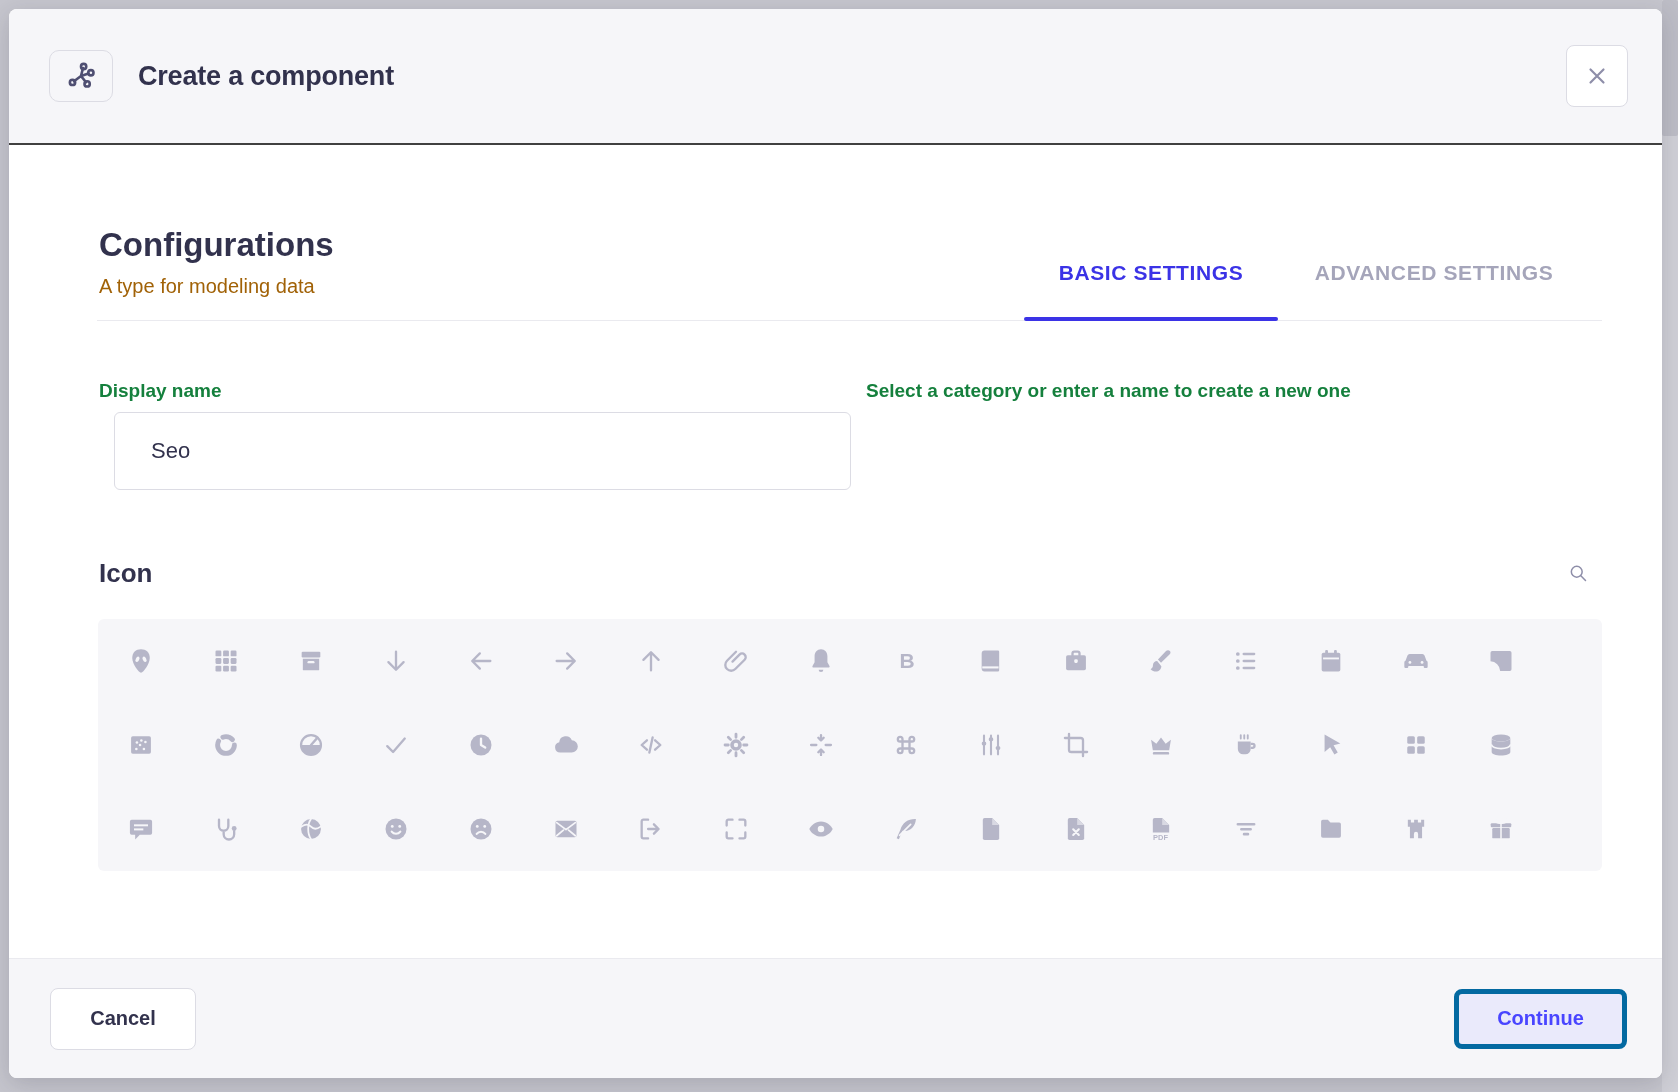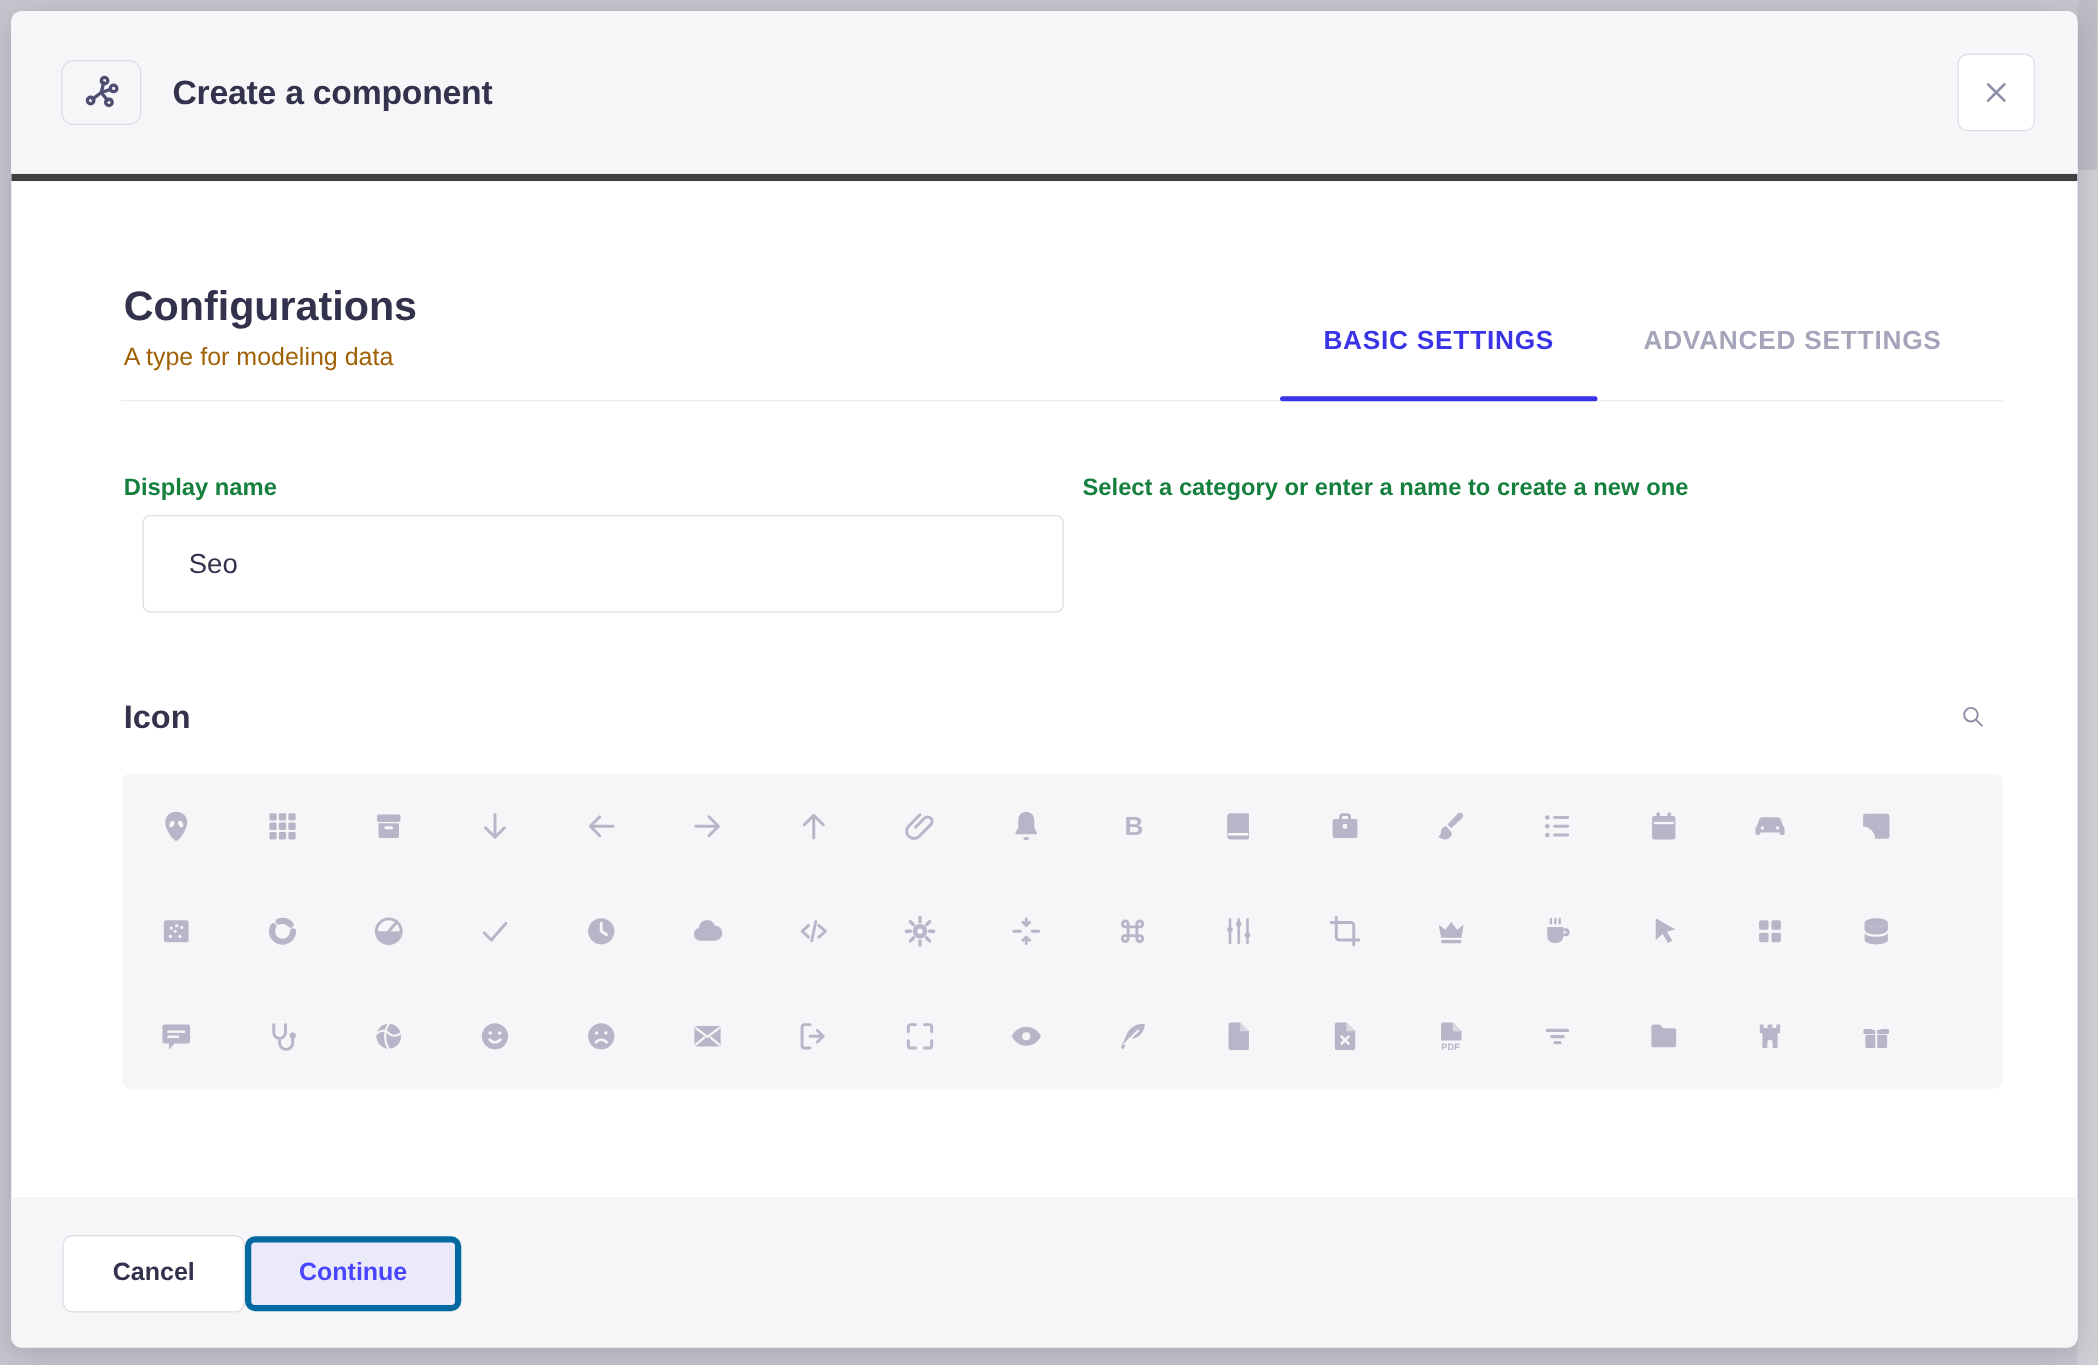--- a/index.html
+++ b/index.html
@@ -4,21 +4,21 @@
 <style>
   html,body{margin:0;padding:0;}
   body{font-family:"Liberation Sans",sans-serif;background:#9b9ba8;}
   .stage{position:relative;width:1678px;height:1092px;background:#c6c6ce;overflow:hidden;}
   .scroll-track{position:absolute;right:0;top:0;width:16px;height:100%;background:#d0d0d7;}
   .scroll-thumb{position:absolute;right:0;top:0;width:16px;height:136px;background:#bdbdc6;border-radius:2px;}
   .modal{position:absolute;left:9px;top:9px;width:1653px;height:1069px;background:#ffffff;border-radius:8px;
          box-shadow:0 6px 24px rgba(33,33,52,.18);}
   
   .modal-header{position:absolute;left:0;top:0;right:0;height:136px;background:#f6f6f9;
-                border-bottom:6px solid #404040;border-radius:8px 8px 0 0;
+                border-bottom:2px solid #404040;border-radius:8px 8px 0 0;
                 display:flex;align-items:center;padding:0 34px 0 40px;box-sizing:border-box;}
   .hdr-iconbox{width:62px;height:50px;border:1px solid #dcdce4;border-radius:10px;
                display:flex;align-items:center;justify-content:center;color:#4f4f72;flex:0 0 auto;}
   .hdr-title{margin-left:25px;font-size:27px;font-weight:700;color:#32324d;letter-spacing:-.2px;}
   .close-btn{margin-left:auto;width:62px;height:62px;background:#fff;border:1px solid #dcdce4;border-radius:8px;
              display:flex;align-items:center;justify-content:center;color:#8e8ea9;cursor:pointer;}
   
   .heading-block{position:absolute;left:90px;top:216px;}
   .heading-block h1{margin:0;font-size:33px;line-height:40px;font-weight:700;color:#32324d;}
   .heading-block p{margin:8px 0 0 0;font-size:20px;line-height:26px;color:#a16207;}
@@ -44,21 +44,21 @@
   .icon-label{position:absolute;left:90px;top:551px;font-size:26px;line-height:26px;font-weight:700;color:#32324d;}
   .search-btn{position:absolute;left:1553px;top:548px;width:32px;height:32px;display:flex;align-items:center;
               justify-content:center;color:#8e8ea9;cursor:pointer;background:transparent;border:none;}
   .icon-panel{position:absolute;left:89px;top:610px;width:1504px;height:252px;background:#f6f6f9;border-radius:6px;
               display:grid;grid-template-columns:repeat(17,85px);grid-template-rows:repeat(3,84px);}
   .icon-cell{display:flex;align-items:center;justify-content:center;color:#b6b6c8;cursor:pointer;}
   .icon-cell svg{display:block;}
   
   .modal-footer{position:absolute;left:0;top:949px;right:0;height:120px;background:#f6f6f9;
                 border-top:1px solid #eaeaef;border-radius:0 0 8px 8px;
-                display:flex;align-items:center;
+                display:flex;align-items:center;justify-content:space-between;
                 padding:0 35px 0 41px;box-sizing:border-box;}
   .btn{font-family:"Liberation Sans",sans-serif;font-size:20px;font-weight:700;border-radius:8px;cursor:pointer;}
   .btn-cancel{width:146px;height:62px;background:#fff;border:1px solid #dcdce4;color:#32324d;}
   .btn-continue{width:173px;height:60px;background:#eaeafb;border:5px solid #0369a1;color:#4945ff;}
 </style>
 </head>
 <body>
 
 <div class="stage">
   <div class="scroll-track">

